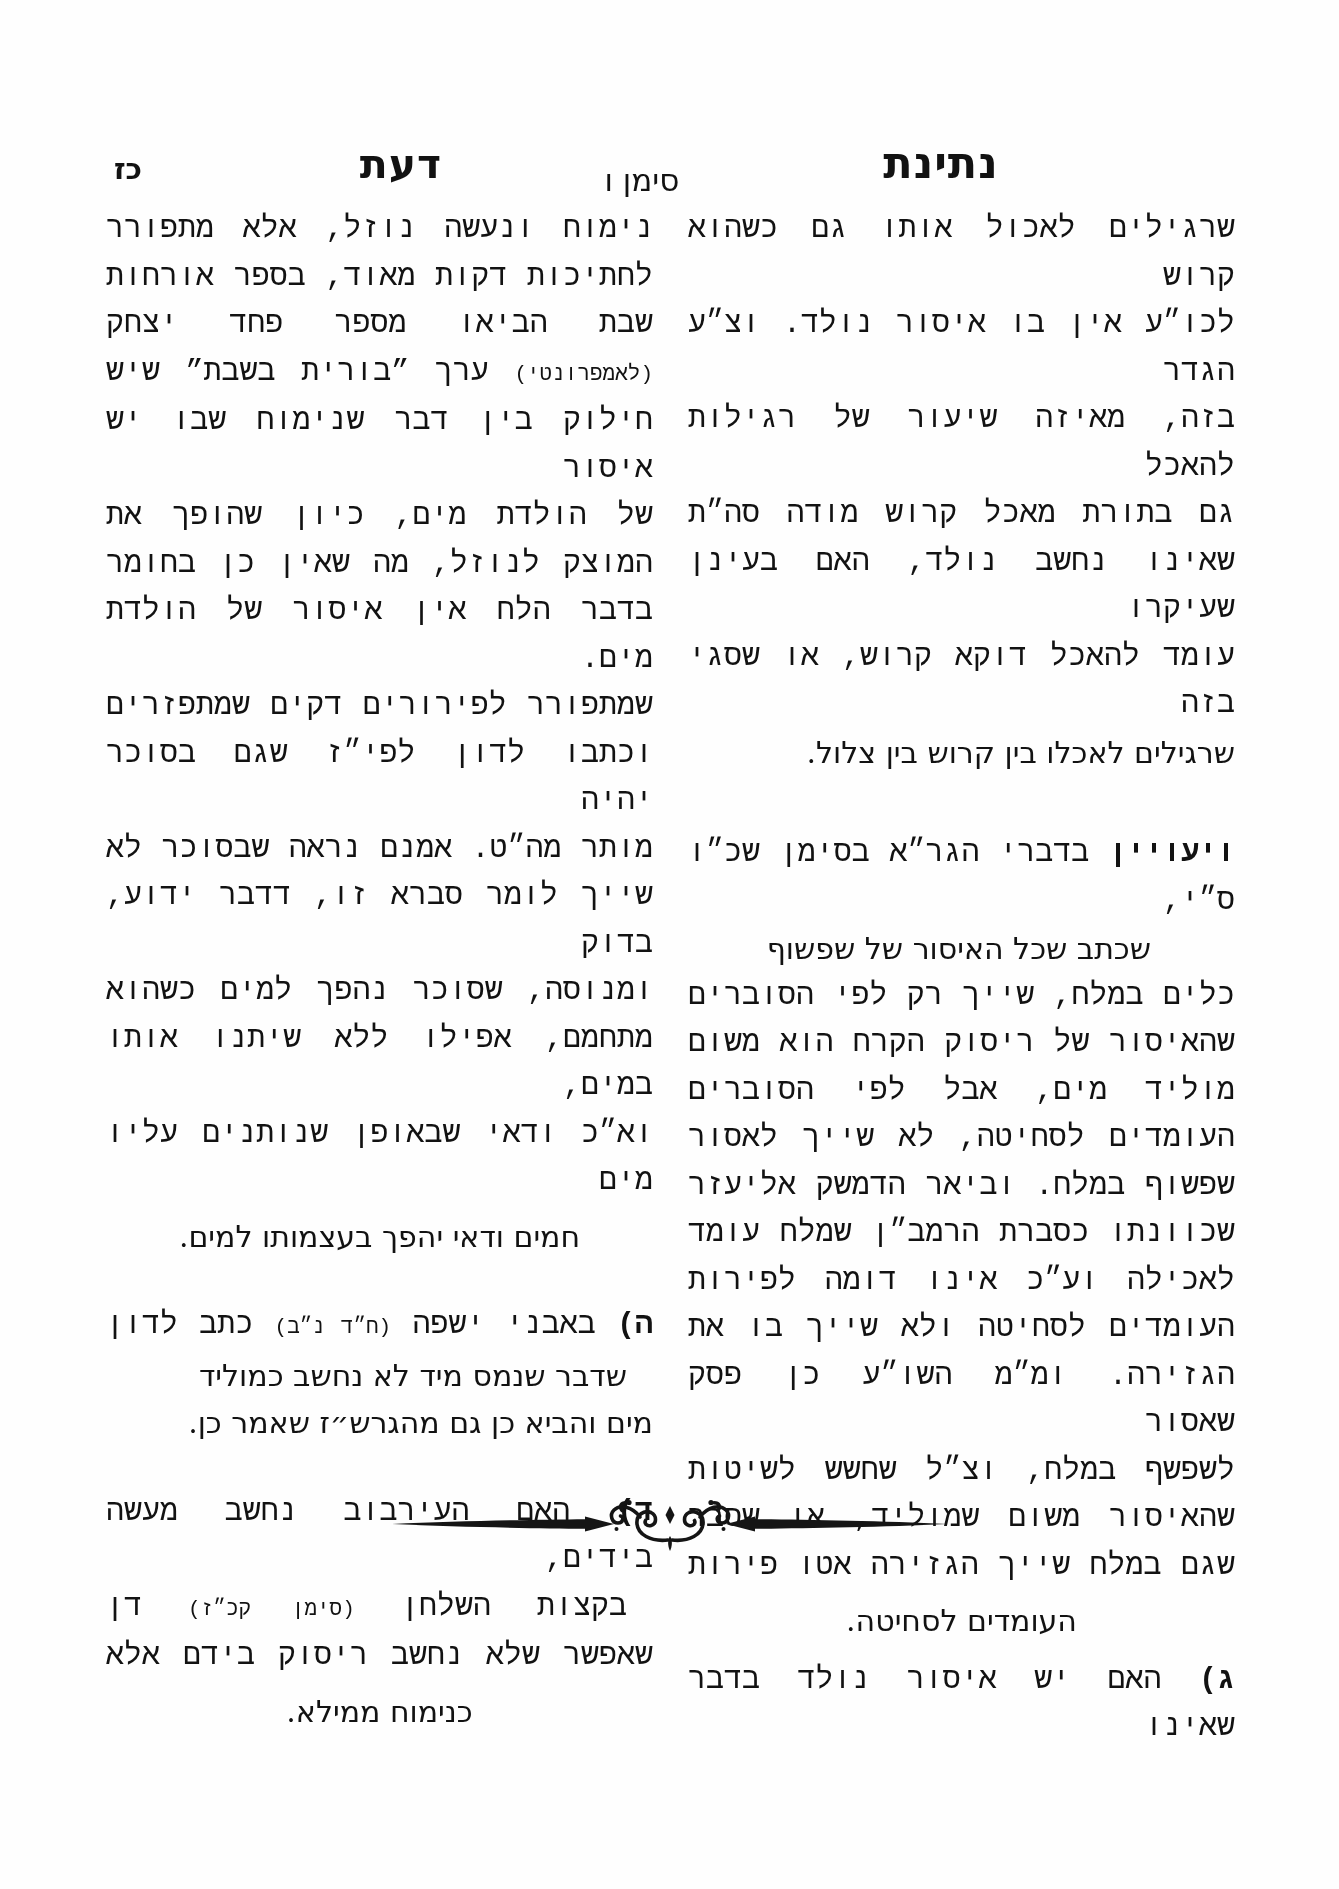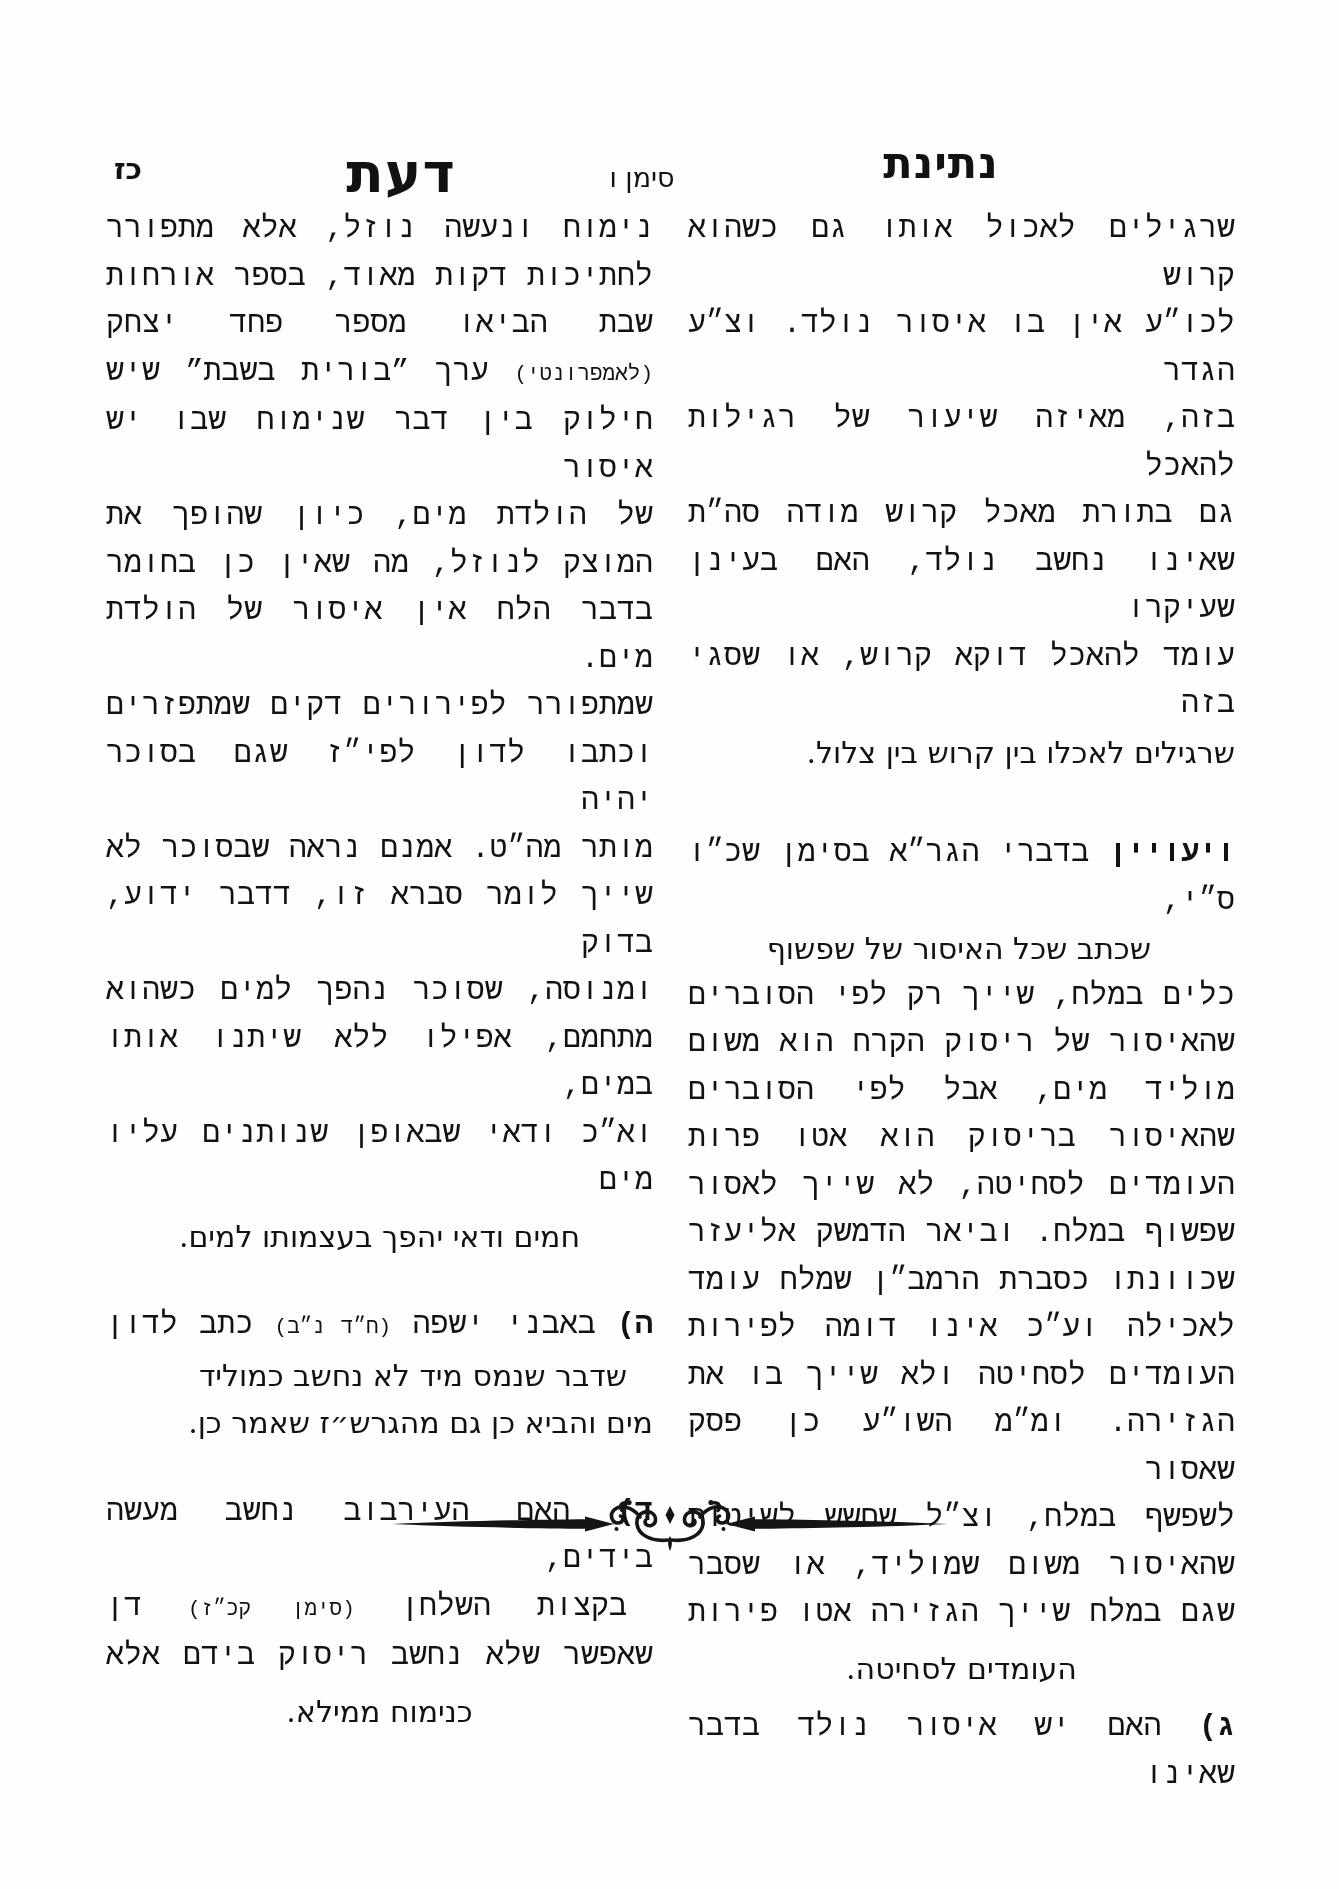--- a/index.html
+++ b/index.html
@@ -10,22 +10,22 @@
     background:#fefefe;
     color:#121212;
     direction:rtl;
     font-family:"DejaVu Serif","DejaVu Sans",serif;
     overflow:hidden;
   }
   
   .hdr-item{position:absolute;white-space:nowrap;transform:translateX(-50%);}
   .hdr-title{font-weight:bold;font-size:43px;letter-spacing:1px;}
   #title-right{left:941px;top:138px;}
-  #title-left{left:401px;top:140px;font-size:55px;}
-  #siman{left:642px;top:162px;font-size:27px;}
+  #title-left{left:401px;top:140px;font-size:41px;}
+  #siman{left:642px;top:162px;font-size:31px;}
   #pagenum{left:128px;top:152px;font-size:29px;font-weight:bold;}
   
   .col{
     position:absolute;top:206px;width:547px;
     font-size:30px;line-height:47.5px;
   }
   #col-right{right:104px;}
   #col-left{left:106px;}
   .para{margin:0;}
   .para.gap-lg{margin-top:54px;}
@@ -64,21 +64,20 @@
         <div class="ln j"><span>שאינו נחשב נולד, האם בעינן שעיקרו</span></div>
         <div class="ln j"><span>עומד להאכל דוקא קרוש, או שסגי בזה</span></div>
         <div class="ln p"><span>שרגילים לאכלו בין קרוש בין צלול.</span></div>
       </div>
       <div class="para gap-lg">
         <div class="ln j"><span class="b">ויעויין</span><span> בדברי הגר״א בסימן שכ״ו ס״י,</span></div>
         <div class="ln p ind2"><span>שכתב שכל האיסור של שפשוף</span></div>
         <div class="ln j"><span>כלים במלח, שייך רק לפי הסוברים</span></div>
         <div class="ln j"><span>שהאיסור של ריסוק הקרח הוא משום</span></div>
         <div class="ln j"><span>מוליד מים, אבל לפי הסוברים</span></div>
-        <div class="ln j"><span>שהאיסור בריסוק הוא אטו פרות</span></div>
         <div class="ln j"><span>העומדים לסחיטה, לא שייך לאסור</span></div>
         <div class="ln j"><span>שפשוף במלח. וביאר הדמשק אליעזר</span></div>
         <div class="ln j"><span>שכוונתו כסברת הרמב״ן שמלח עומד</span></div>
         <div class="ln j"><span>לאכילה וע״כ אינו דומה לפירות</span></div>
         <div class="ln j"><span>העומדים לסחיטה ולא שייך בו את</span></div>
         <div class="ln j"><span>הגזירה. ומ״מ השו״ע כן פסק שאסור</span></div>
         <div class="ln j"><span>לשפשף במלח, וצ״ל שחשש לשיטות</span></div>
         <div class="ln j"><span>שהאיסור משום שמוליד, או שסבר</span></div>
         <div class="ln j"><span>שגם במלח שייך הגזירה אטו פירות</span></div>
         <div class="ln c"><span>העומדים לסחיטה.</span></div>

